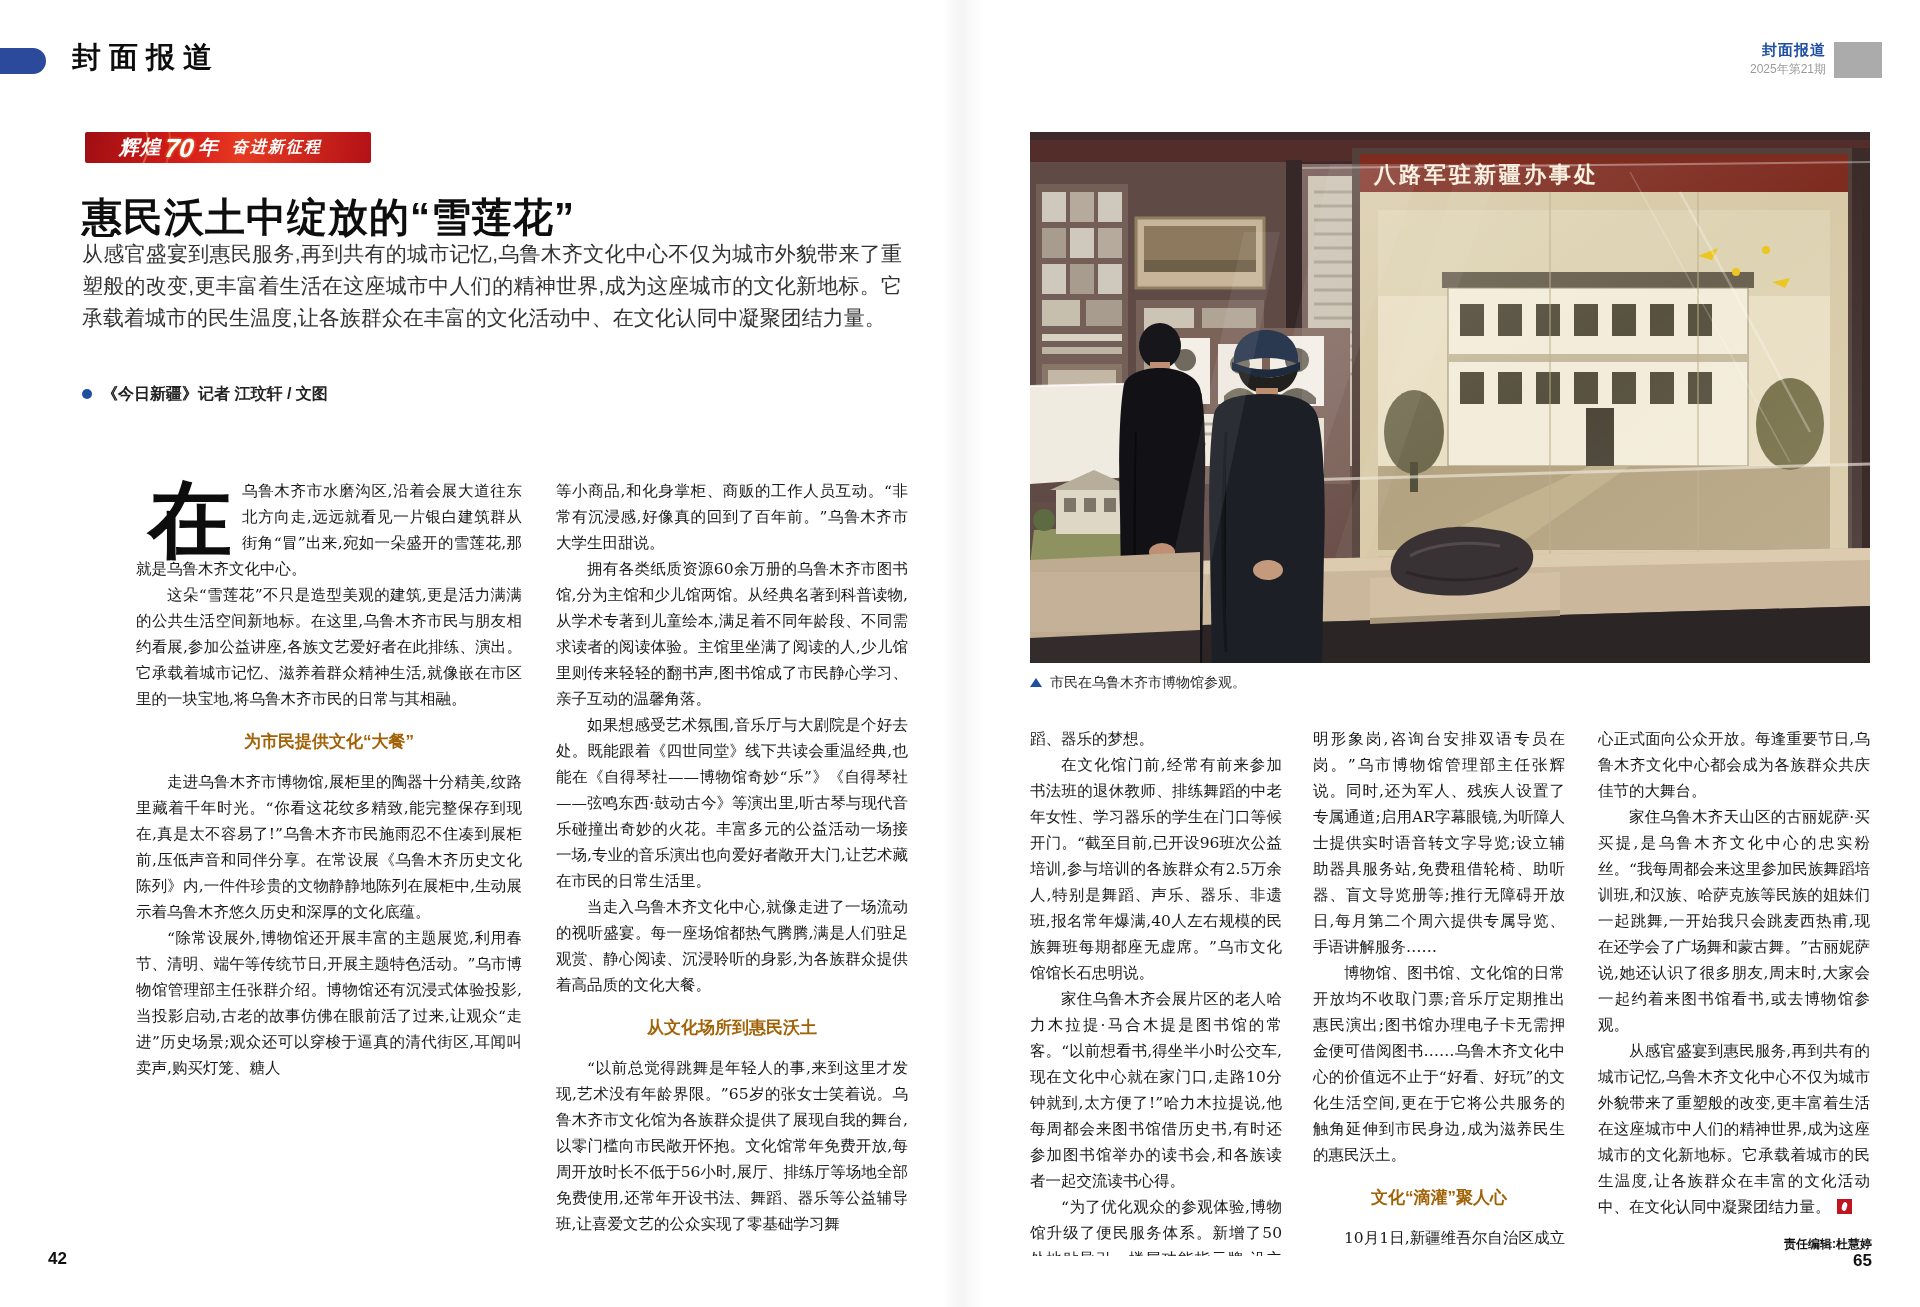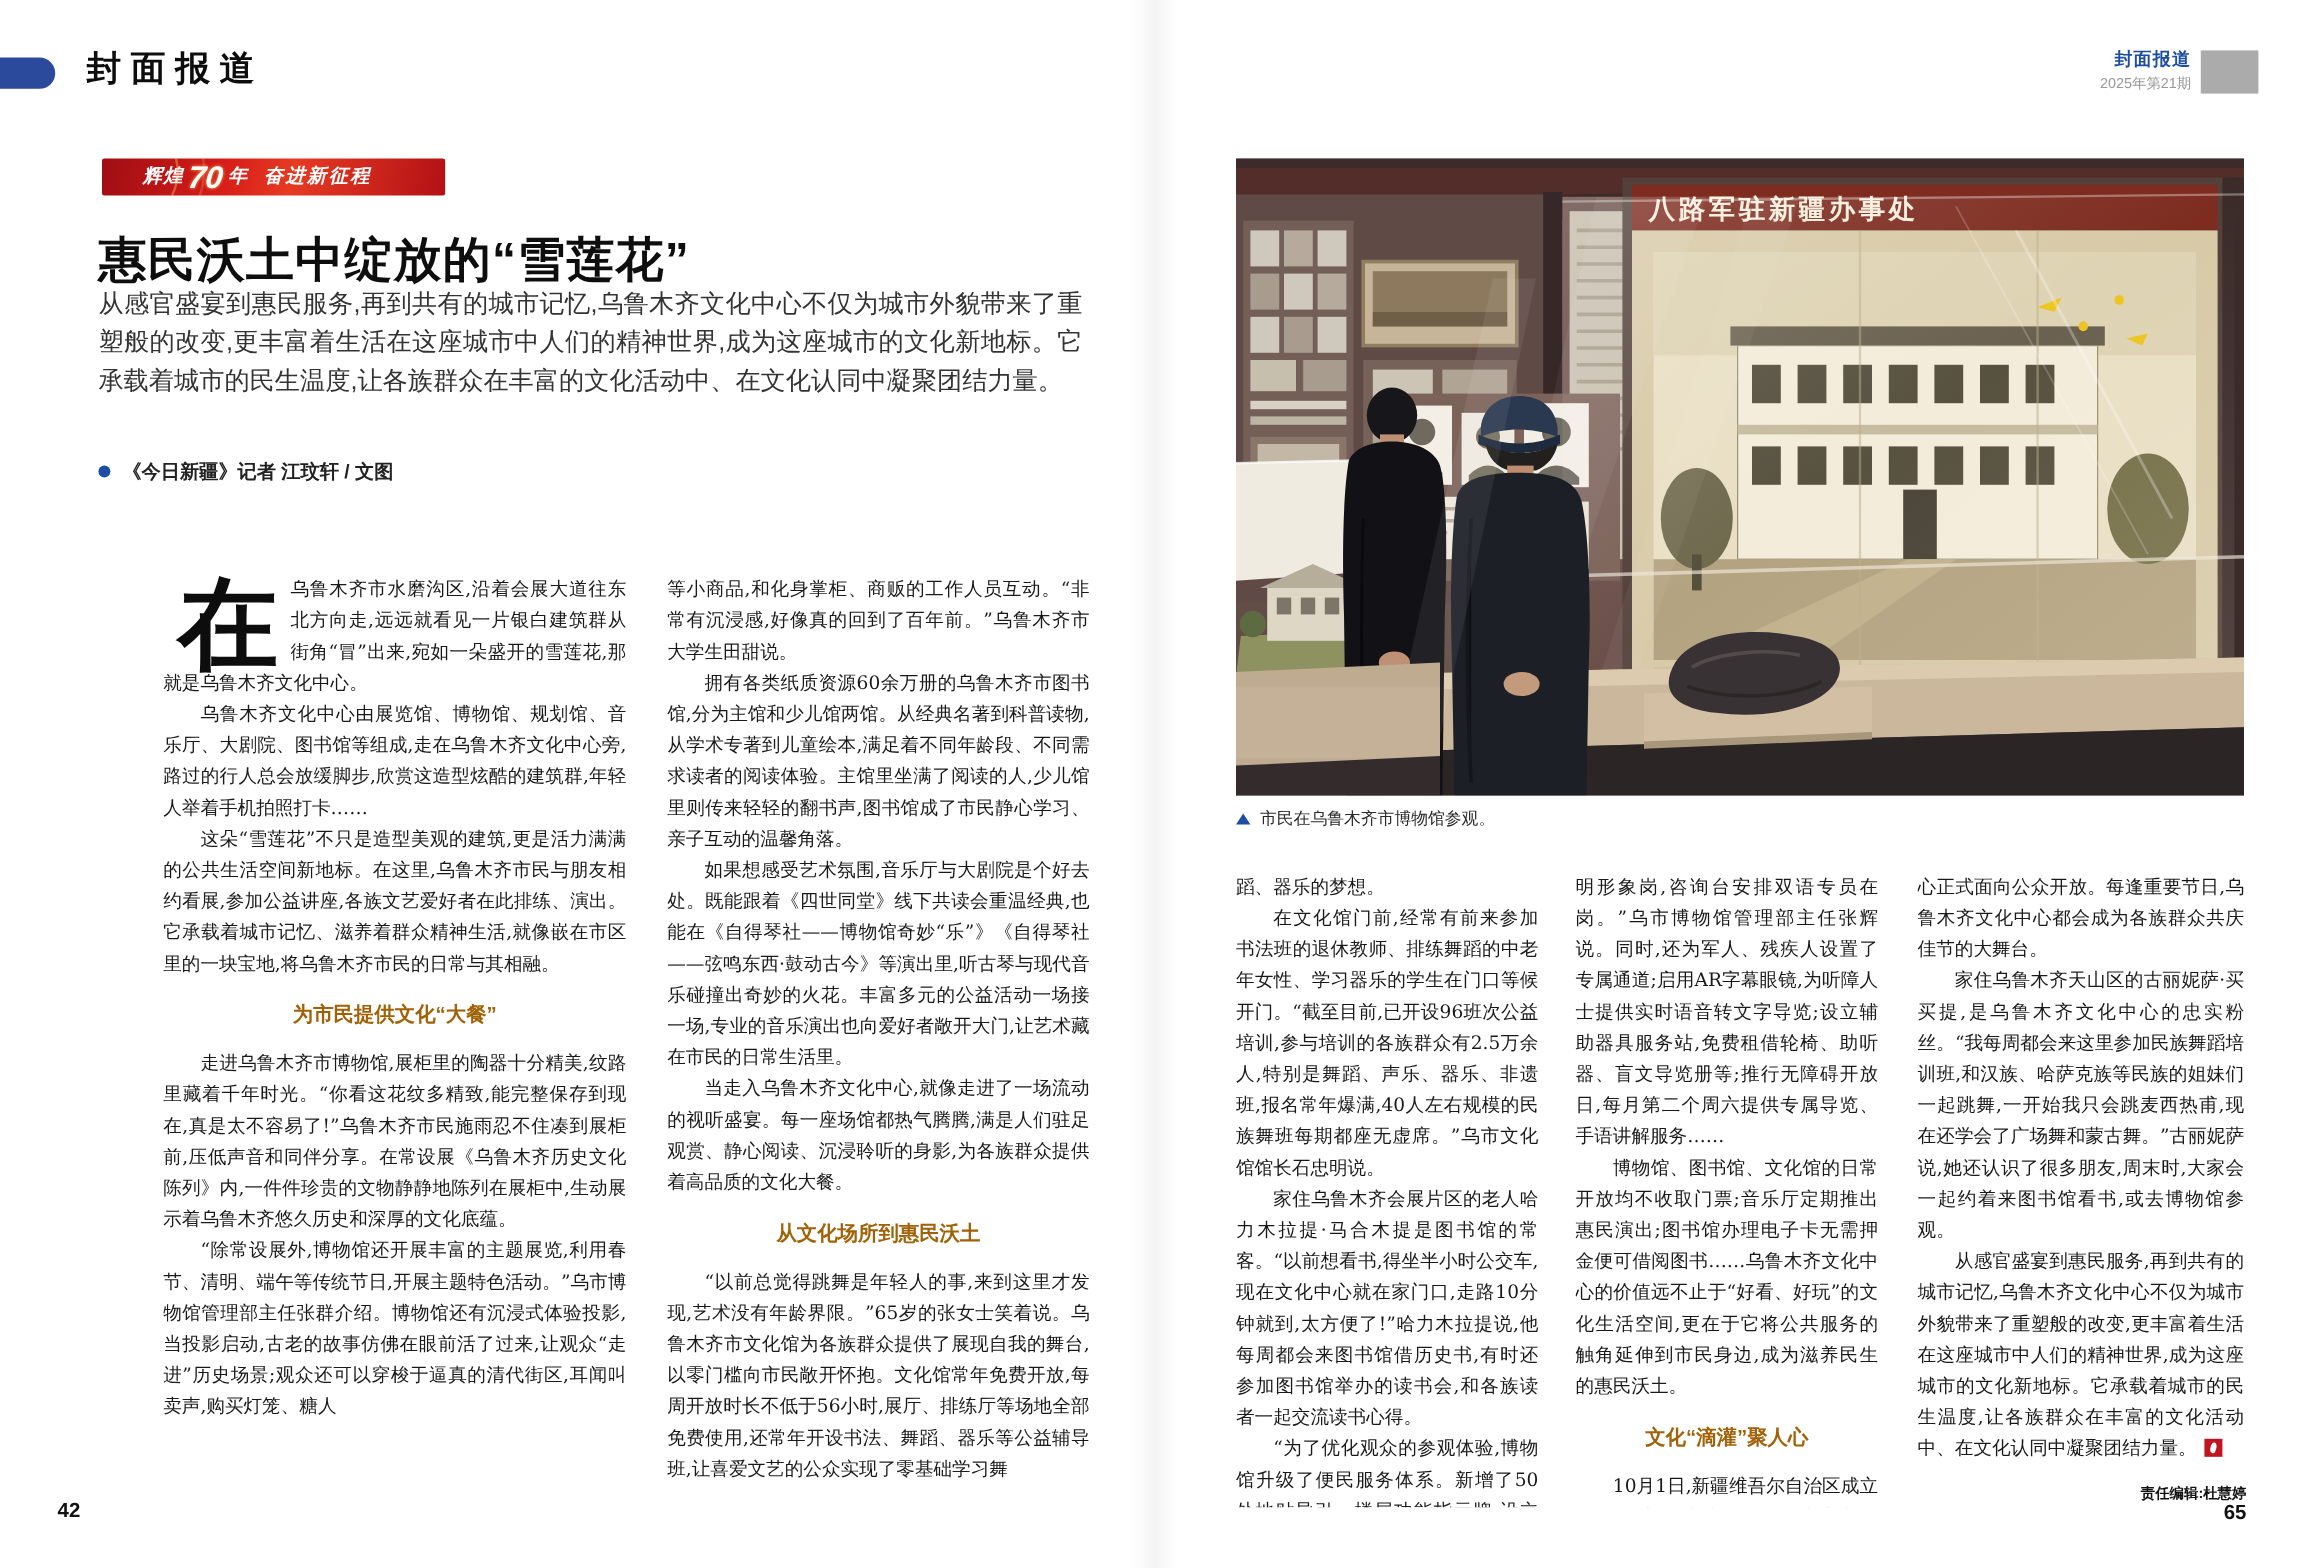--- a/index.html
+++ b/index.html
@@ -21,21 +21,21 @@
 
   
   .banner{left:85px;top:132px;width:286px;height:31px;border-radius:2px;overflow:hidden;
           background:linear-gradient(100deg,#9f0e13 0%,#d61c18 35%,#e63a22 55%,#b31116 100%);
           display:flex;align-items:center;padding-left:34px;box-sizing:border-box;gap:3px;
           color:#fff;font-style:italic;font-weight:700;}
   .banner::before{content:'';position:absolute;left:-26px;top:-34px;width:86px;height:86px;
           border:2px solid rgba(255,205,120,.38);border-radius:50%;}
   .banner::after{content:'';position:absolute;left:-38px;top:-52px;width:120px;height:120px;
           border:2px solid rgba(255,205,120,.22);border-radius:50%;}
-  .b-txt{font-size:16px;letter-spacing:1px;font-style:italic;}
+  .b-txt{font-size:20px;letter-spacing:1px;font-style:italic;}
   .b-num{font-size:26px;line-height:1;display:inline-block;transform:skewX(-6deg);
          text-shadow:0 0 3px rgba(250,200,90,.9);margin:0 1px;}
   .b-rest{font-size:16px;letter-spacing:2px;margin-left:10px;}
   .title{left:82px;top:168px;font:700 40px/1.1 "Liberation Sans",sans-serif;color:#0e0e0e;letter-spacing:1px;}
   .intro{left:82px;top:238px;width:820px;font:21px/32px "Liberation Sans",sans-serif;color:#333;
          text-align:justify;margin:0;}
   .byline{left:82px;top:384px;font:700 16px/1.2 "Liberation Sans",sans-serif;color:#222;}
   .byline .dot{display:inline-block;width:10px;height:10px;border-radius:50%;background:#1d4ea1;margin-right:10px;}
 
   
@@ -98,21 +98,20 @@
 </div>
 
 <h1 class="abs title">惠民沃土中绽放的“雪莲花”</h1>
 <p class="abs intro">从感官盛宴到惠民服务,再到共有的城市记忆,乌鲁木齐文化中心不仅为城市外貌带来了重塑般的改变,更丰富着生活在这座城市中人们的精神世界,成为这座城市的文化新地标。它承载着城市的民生温度,让各族群众在丰富的文化活动中、在文化认同中凝聚团结力量。</p>
 <div class="abs byline">
   <span class="dot"></span><span>《今日新疆》记者 江玟轩 / 文图</span>
 </div>
 
 <div class="col colL1">
     <p class="para cont"><span class="dropcap">在</span>乌鲁木齐市水磨沟区,沿着会展大道往东北方向走,远远就看见一片银白建筑群从街角“冒”出来,宛如一朵盛开的雪莲花,那就是乌鲁木齐文化中心。</p>
-    <p class="para">乌鲁木齐文化中心由展览馆、博物馆、规划馆、音乐厅、大剧院、图书馆等组成,走在乌鲁木齐文化中心旁,路过的行人总会放缓脚步,欣赏这造型炫酷的建筑群,年轻人举着手机拍照打卡……</p>
     <p class="para">这朵“雪莲花”不只是造型美观的建筑,更是活力满满的公共生活空间新地标。在这里,乌鲁木齐市民与朋友相约看展,参加公益讲座,各族文艺爱好者在此排练、演出。它承载着城市记忆、滋养着群众精神生活,就像嵌在市区里的一块宝地,将乌鲁木齐市民的日常与其相融。</p>
     <h3 class="col-heading">为市民提供文化“大餐”</h3>
     <p class="para">走进乌鲁木齐市博物馆,展柜里的陶器十分精美,纹路里藏着千年时光。“你看这花纹多精致,能完整保存到现在,真是太不容易了!”乌鲁木齐市民施雨忍不住凑到展柜前,压低声音和同伴分享。在常设展《乌鲁木齐历史文化陈列》内,一件件珍贵的文物静静地陈列在展柜中,生动展示着乌鲁木齐悠久历史和深厚的文化底蕴。</p>
     <p class="para">“除常设展外,博物馆还开展丰富的主题展览,利用春节、清明、端午等传统节日,开展主题特色活动。”乌市博物馆管理部主任张群介绍。博物馆还有沉浸式体验投影,当投影启动,古老的故事仿佛在眼前活了过来,让观众“走进”历史场景;观众还可以穿梭于逼真的清代街区,耳闻叫卖声,购买灯笼、糖人</p>
   </div>
 <div class="col colL2">
     <p class="para cont">等小商品,和化身掌柜、商贩的工作人员互动。“非常有沉浸感,好像真的回到了百年前。”乌鲁木齐市大学生田甜说。</p>
     <p class="para">拥有各类纸质资源60余万册的乌鲁木齐市图书馆,分为主馆和少儿馆两馆。从经典名著到科普读物,从学术专著到儿童绘本,满足着不同年龄段、不同需求读者的阅读体验。主馆里坐满了阅读的人,少儿馆里则传来轻轻的翻书声,图书馆成了市民静心学习、亲子互动的温馨角落。</p>
     <p class="para">如果想感受艺术氛围,音乐厅与大剧院是个好去处。既能跟着《四世同堂》线下共读会重温经典,也能在《自得琴社——博物馆奇妙“乐”》《自得琴社——弦鸣东西·鼓动古今》等演出里,听古琴与现代音乐碰撞出奇妙的火花。丰富多元的公益活动一场接一场,专业的音乐演出也向爱好者敞开大门,让艺术藏在市民的日常生活里。</p>
     <p class="para">当走入乌鲁木齐文化中心,就像走进了一场流动的视听盛宴。每一座场馆都热气腾腾,满是人们驻足观赏、静心阅读、沉浸聆听的身影,为各族群众提供着高品质的文化大餐。</p>

